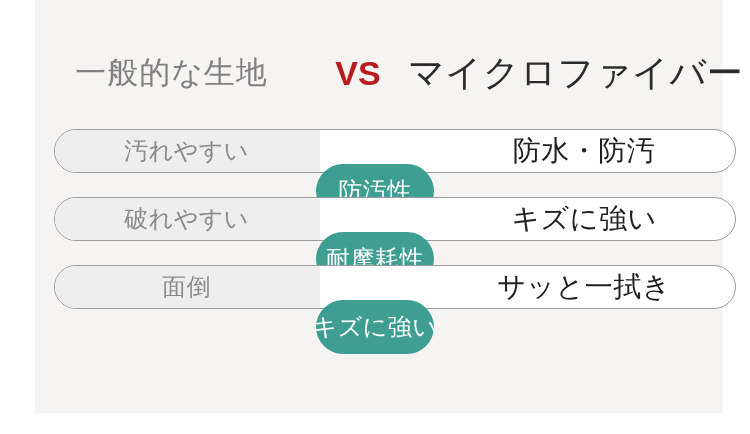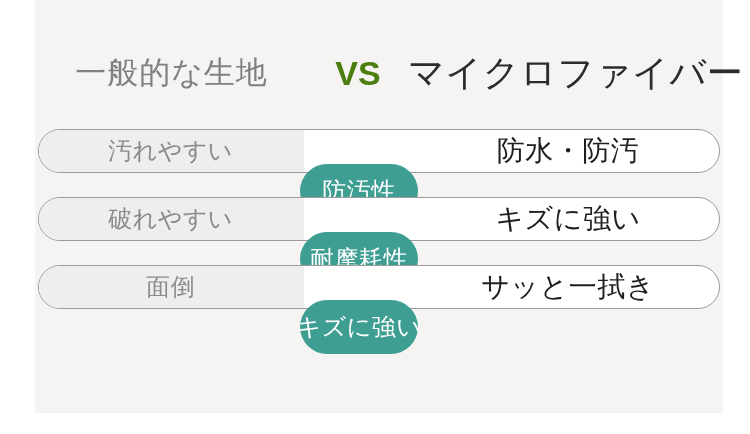--- a/index.html
+++ b/index.html
@@ -40,36 +40,36 @@
     font-size: 31px;
     color: #808080;
     letter-spacing: 1px;
     white-space: nowrap;
   }
   .header-vs {
     width: 100px;
     text-align: center;
     font-size: 34px;
     font-weight: bold;
-    color: #4d7c0f;
+    color: #b91c1c;
     letter-spacing: 0px;
   }
   .header-right {
     width: 315px;
     text-align: center;
     font-size: 36px;
     color: #2b2b2b;
     letter-spacing: 0.5px;
     white-space: nowrap;
   }
 
   
   .rows {
     position: absolute;
-    left: 0;
+    left: 16px;
     top: 124px;
     width: 688px;
   }
   .row {
     position: relative;
     height: 54px;
     margin-bottom: 14px;
   }
   .row-track {
     position: absolute;

